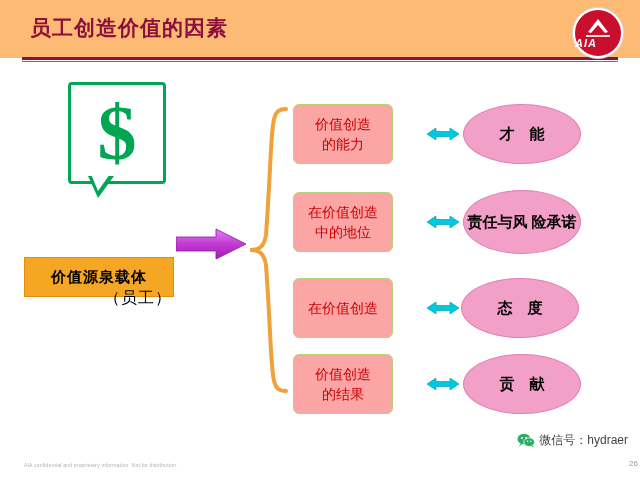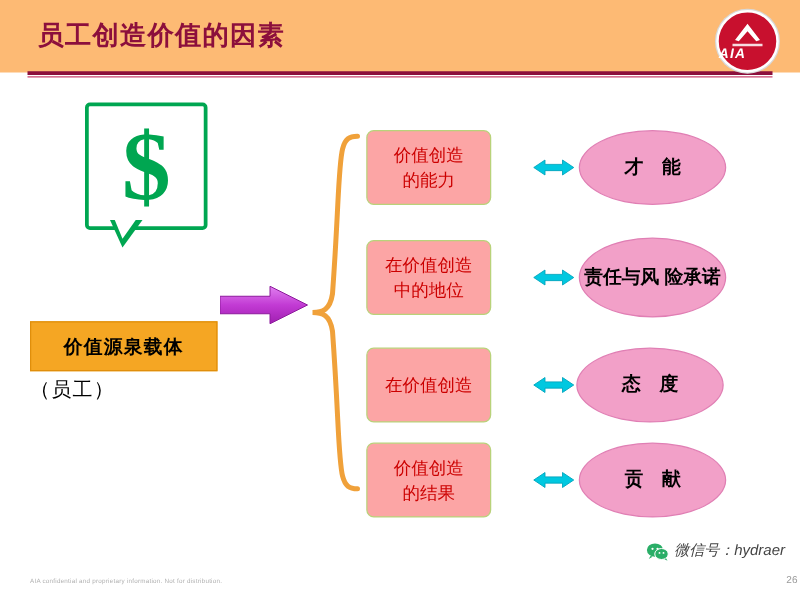--- a/index.html
+++ b/index.html
@@ -122,25 +122,24 @@
     display: flex;
     align-items: center;
     justify-content: center;
     letter-spacing: 1px;
     margin-top: 32px;
   }
   .source-caption {
     position: absolute;
     left: 24px; top: 288px;
     width: 148px;
-    text-align: left;
+    text-align: right;
     font-size: 16px;
     color: #000000;
     letter-spacing: 1px;
-    margin-top: 14px;
   }
 
   
   .purple-arrow {
     position: absolute;
     left: 176px; top: 228px;
     width: 72px; height: 32px;
   }
 
   
@@ -206,23 +205,22 @@
   .page-num {
     position: absolute;
     right: 2px; top: 459px;
     font-size: 8px;
     color: #999999;
   }
   .wechat {
     position: absolute;
     right: 12px; top: 432px;
     display: flex;
-    align-items: flex-end;
+    align-items: center;
     gap: 4px;
-    font-style: italic;
   }
   .wechat-label {
     font-size: 12px;
     color: #444444;
     white-space: nowrap;
   }
 </style>
 </head>
 <body>
 

